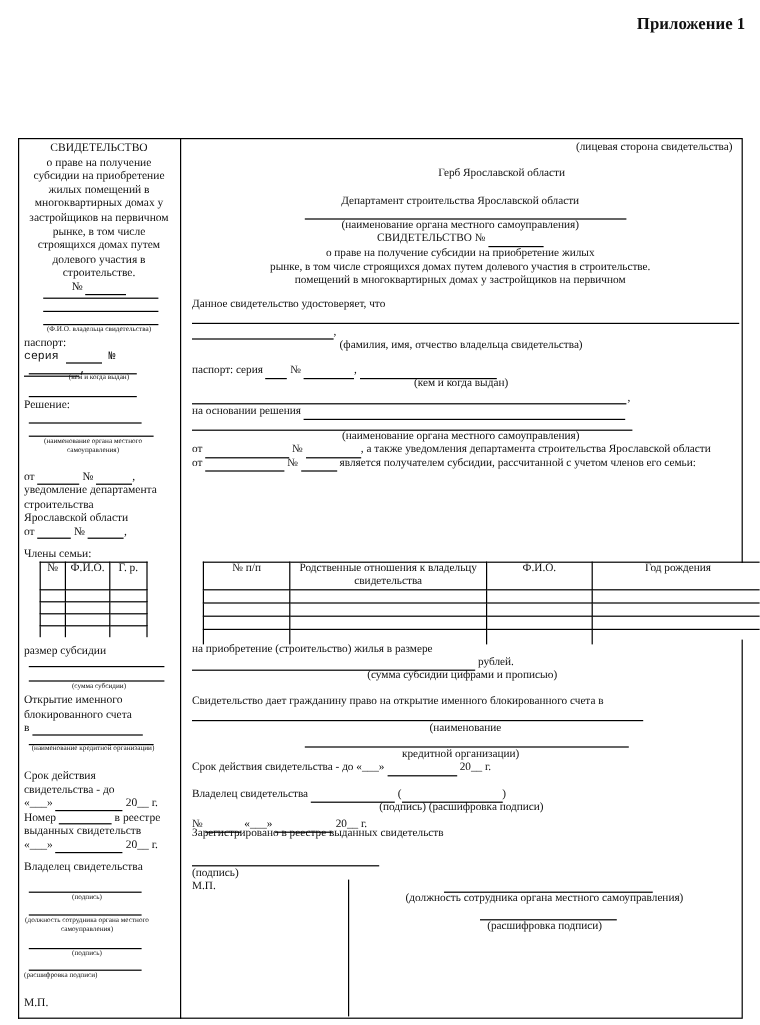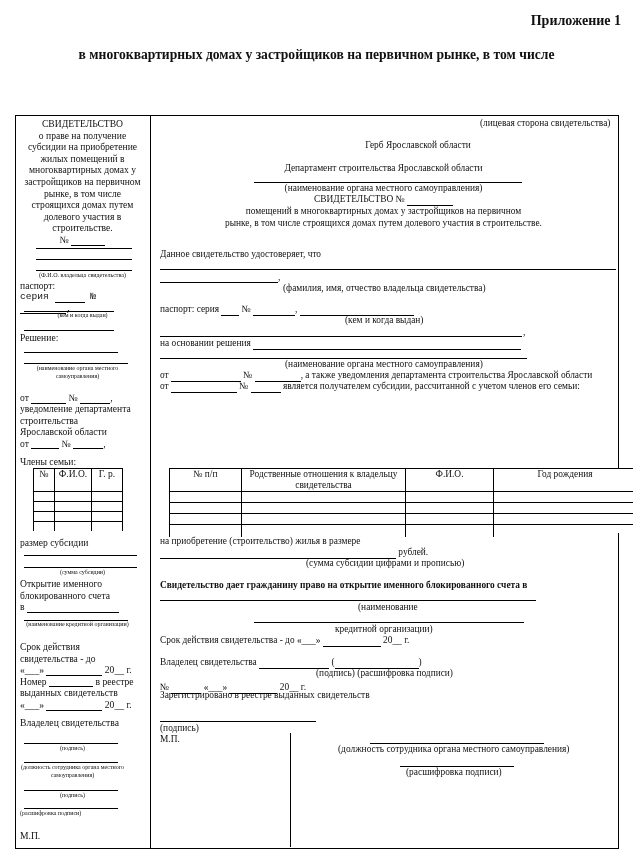--- a/index.html
+++ b/index.html
@@ -32,21 +32,20 @@
   table.fam-big tr.h td { height:22px; }
   table.fam-big tr:last-child td { border-bottom:none; height:12px; }
 
   .vsep { left:290px; top:733px; width:0; height:114px; border-left:1px solid #000; }
 </style>
 </head>
 <body>
 
 <div class="abs appendix">Приложение 1</div>
 <div class="abs title">
-  <div>в многоквартирных  домах у застройщиков  на первичном рынке,  в том числе</div>
 </div>
 
 <div class="abs frame-left"></div>
 <div class="abs frame-right"></div>
 <div class="abs gap-mask"></div>
 
 <div class="abs lp c" style="top:118px;">
   <div>СВИДЕТЕЛЬСТВО</div>
   <div>о праве на получение</div>
   <div>субсидии на приобретение</div>
@@ -156,22 +155,23 @@
 
 <div class="abs rp" style="left:480px;top:118px;">(лицевая сторона свидетельства)</div>
 <div class="abs rp c" style="left:150px;width:536px;top:140px;">Герб Ярославской области</div>
 <div class="abs rp c" style="left:150px;width:467px;top:163px;">Департамент строительства Ярославской области</div>
 <div class="hl" style="left:254px;width:268px;top:182px;"></div>
 <div class="abs rp c" style="left:150px;width:467px;top:183px;">(наименование органа местного самоуправления)</div>
 <div class="abs rp c" style="left:150px;width:467px;top:194px;">
   <span>СВИДЕТЕЛЬСТВО №</span> <span class="ul" style="width:46px;"></span>
 </div>
 <div class="abs rp c" style="left:150px;width:467px;top:206px;">
+  <div>о праве на получение субсидии на приобретение жилых</div>
+  <div>рынке, в том числе строящихся домах путем долевого участия в строительстве.</div>
   <div>помещений в многоквартирных домах у застройщиков на первичном</div>
-  <div>рынке, в том числе строящихся домах путем долевого участия в строительстве.</div>
 </div>
 <div class="abs rp" style="left:160px;top:249px;">Данное свидетельство удостоверяет, что</div>
 <div class="hl" style="left:160px;width:456px;top:269px;"></div>
 <div class="hl" style="left:160px;width:118px;top:282px;"></div>
 <div class="abs rp" style="left:278px;top:272px;">,</div>
 <div class="abs rp" style="left:283px;top:283px;">(фамилия,  имя,  отчество владельца свидетельства)</div>
 <div class="abs rp" style="left:160px;top:304px;">
   <span>паспорт:  серия</span>
   <span class="ul" style="width:18px;"></span>
   <span>№</span>
@@ -234,21 +234,21 @@
         <td></td>
       </tr>
 </tbody>
   </table>
 
 <div class="abs rp" style="left:160px;top:536px;">на приобретение (строительство) жилья в размере</div>
 <div class="abs rp" style="left:160px;top:547px;">
   <span class="ul" style="width:236px;"></span> <span>рублей.</span>
 </div>
 <div class="abs rp" style="left:306px;top:558px;">(сумма субсидии цифрами и прописью)</div>
-<div class="abs rp" style="left:160px;top:580px;font-weight:bold;">Свидетельство дает гражданину право на открытие именного блокированного счета в</div>
+<div class="abs rp" style="left:160px;top:580px;">Свидетельство дает гражданину право на открытие именного блокированного счета в</div>
 <div class="hl" style="left:160px;width:376px;top:600px;"></div>
 <div class="abs rp" style="left:358px;top:602px;">(наименование</div>
 <div class="hl" style="left:254px;width:270px;top:622px;"></div>
 <div class="abs rp" style="left:335px;top:624px;">кредитной организации)</div>
 <div class="abs rp" style="left:160px;top:635px;">
   <span>Срок действия свидетельства - до «___»</span>
   <span class="ul" style="width:58px;"></span>
   <span>20__ г.</span>
 </div>
 <div class="abs rp" style="left:160px;top:657px;">

